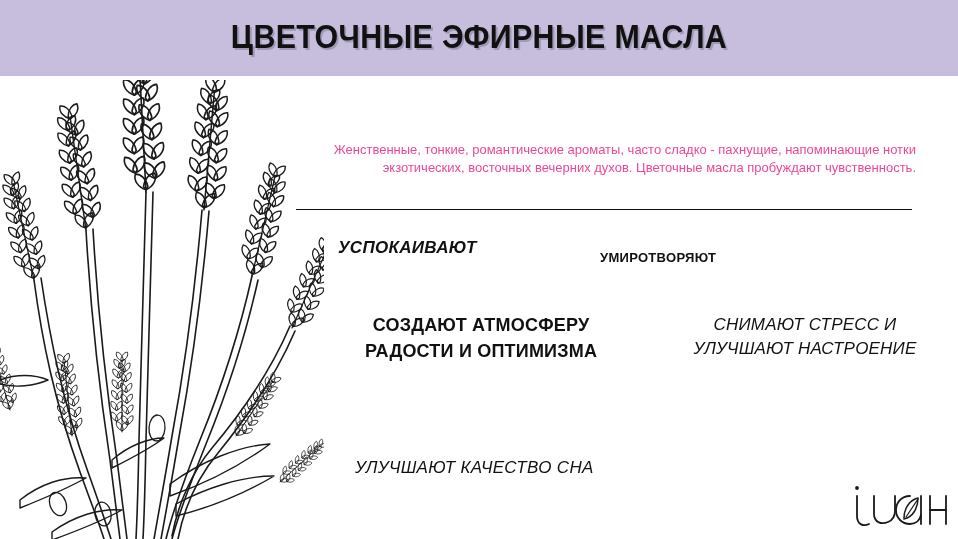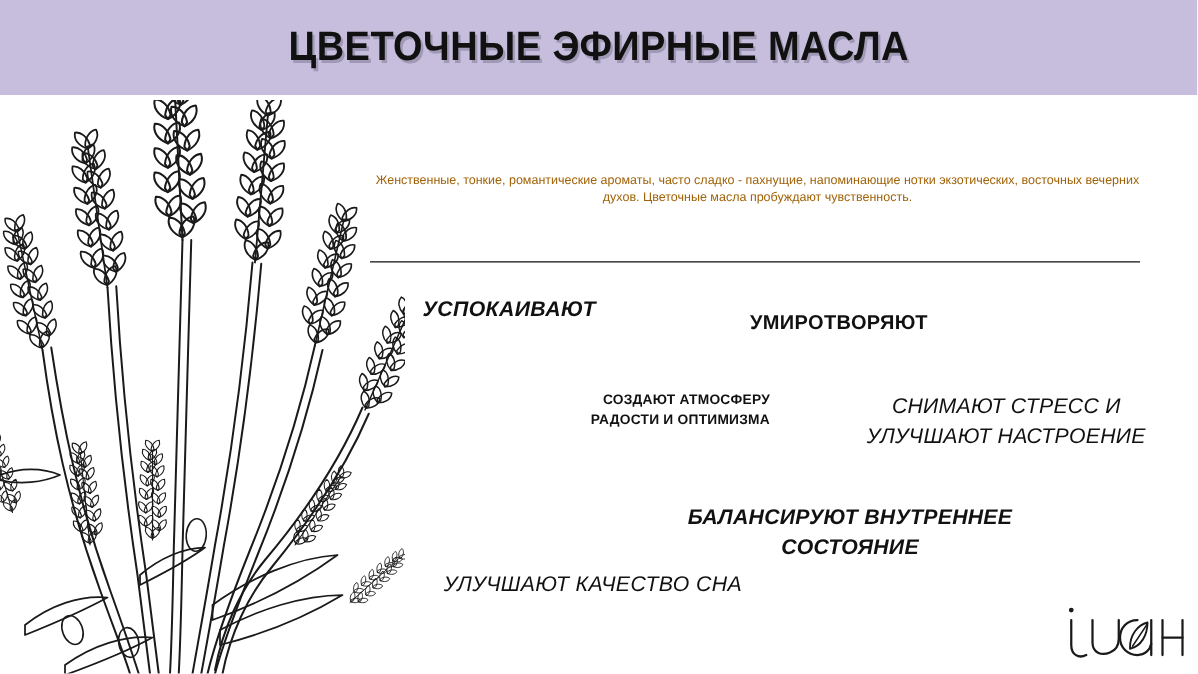--- a/index.html
+++ b/index.html
@@ -57,24 +57,24 @@
     width: 330px;
     height: 459px;
   }
 
   
   #intro-paragraph {
     position: absolute;
     left: 296px;
     top: 128px;
     width: 620px;
-    font-size: 10px;
+    font-size: 13px;
     line-height: 1.42;
-    color: #a16207;
-    text-align: center;
+    color: #ec4899;
+    text-align: right;
   }
   #divider {
     position: absolute;
     left: 296px;
     top: 209px;
     width: 616px;
     height: 0;
     border-top: 1.6px solid #111111;
   }
 
@@ -100,29 +100,29 @@
   #benefit-calming {
     left: 338px;
     top: 238px;
     font-size: 17px;
     letter-spacing: 0.3px;
     font-weight: bold;
   }
   #benefit-peace {
     left: 600px;
     top: 250px;
-    font-size: 16px;
+    font-size: 13px;
     letter-spacing: 0.3px;
   }
   #benefit-joy {
-    left: 366px;
+    left: 356px;
     top: 313px;
     width: 250px;
-    text-align: right;
-    font-size: 11px;
+    text-align: center;
+    font-size: 18px;
     line-height: 1.42;
     letter-spacing: 0.2px;
   }
   #benefit-stress {
     left: 685px;
     top: 313px;
     width: 240px;
     text-align: center;
     font-size: 17px;
     line-height: 1.42;
@@ -274,22 +274,20 @@
   <div class="benefit italic-plain" id="benefit-calming">УСПОКАИВАЮТ</div>
 
   <div class="benefit bold-upright" id="benefit-peace">УМИРОТВОРЯЮТ</div>
 
   <div class="benefit bold-upright" id="benefit-joy">СОЗДАЮТ АТМОСФЕРУ
 РАДОСТИ И ОПТИМИЗМА</div>
 
   <div class="benefit italic-plain" id="benefit-stress">СНИМАЮТ СТРЕСС И
 УЛУЧШАЮТ НАСТРОЕНИЕ</div>
 
-  <div class="benefit bold-italic" id="benefit-balance">БАЛАНСИРУЮТ ВНУТРЕННЕЕ
-СОСТОЯНИЕ</div>
 
   <div class="benefit italic-plain" id="benefit-sleep">УЛУЧШАЮТ КАЧЕСТВО СНА</div>
 
   <div id="brand-logo">
     <svg viewBox="0 0 104 58" xmlns="http://www.w3.org/2000/svg" fill="none" stroke="#1a1a1a" stroke-width="1.8" stroke-linecap="round" stroke-linejoin="round">
 
       <circle cx="9" cy="10" r="1.9" fill="#1a1a1a" stroke="none"></circle>
 
       <path d="M9,18 L9,38 C9,46 15,49 21,46"></path>
 

